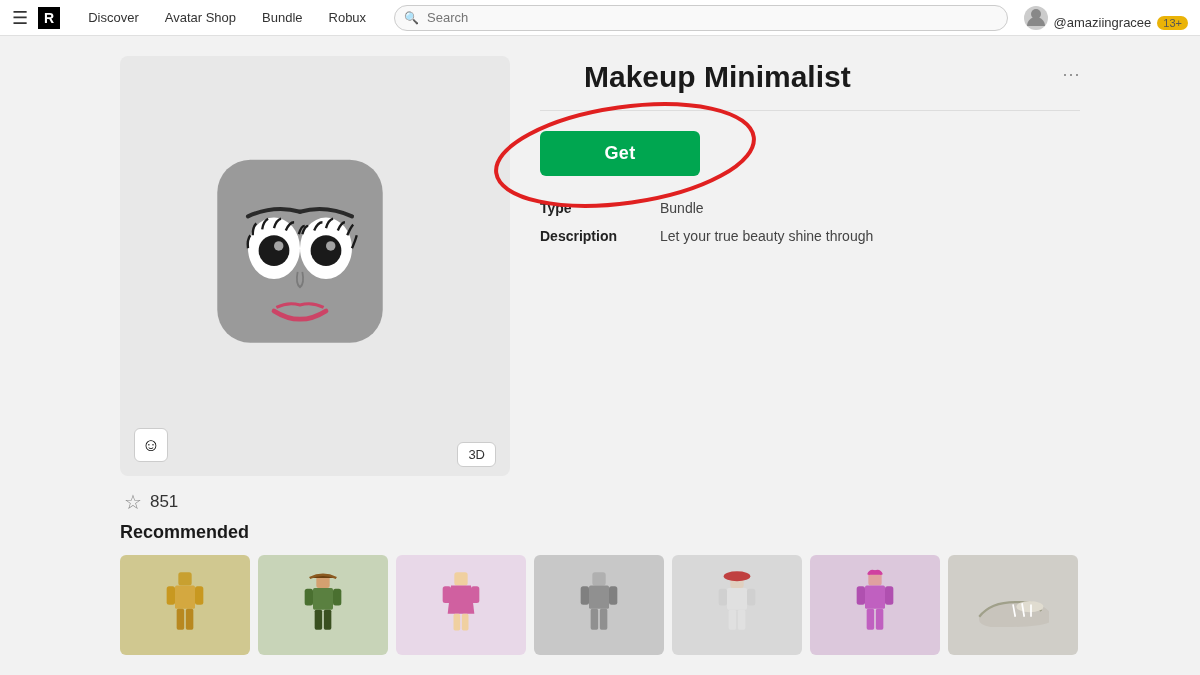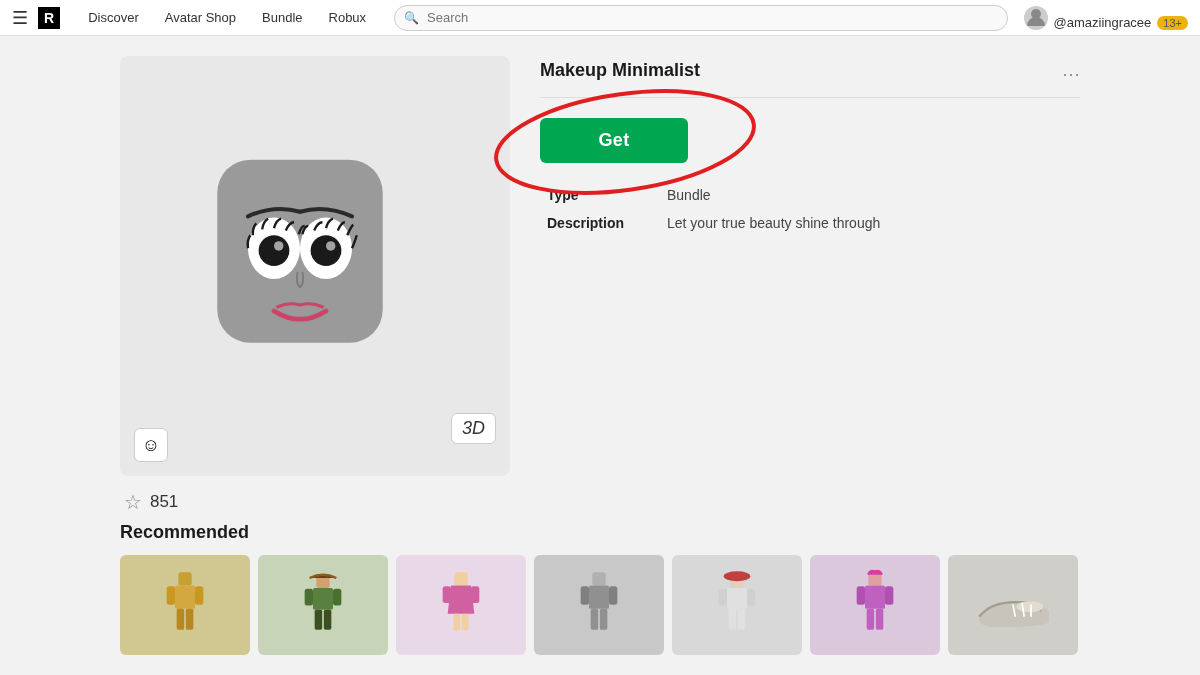--- a/index.html
+++ b/index.html
@@ -37,43 +37,43 @@
     .item-image-panel .face-img {
       width: 260px; height: 280px; display: flex; align-items: center; justify-content: center;
     }
     .avatar-btn {
       position: absolute; bottom: 14px; left: 14px;
       background: #fff; border: 1px solid #ccc; border-radius: 6px;
       width: 34px; height: 34px; display: flex; align-items: center; justify-content: center;
       cursor: pointer; font-size: 18px;
     }
     .view-3d-btn {
-      position: absolute; bottom: 32px; right: 14px;
+      position: absolute; bottom: 9px; right: 14px;
       background: #fff; border: 1px solid #ccc; border-radius: 6px;
-      padding: 4px 10px; font-size: 18px; cursor: pointer; color: #333; font-style: italic;
+      padding: 4px 10px; font-size: 13px; cursor: pointer; color: #333;
     }
     .rating-row { display: flex; align-items: center; gap: 8px; margin-top: 14px; width: 100%; padding-left: 4px; }
     .star-icon { font-size: 20px; color: #888; }
     .rating-count { font-size: 17px; color: #333; }
 
     
     .item-detail-panel { flex: 1; padding-top: 4px; }
-    .item-title { font-size: 18px; font-weight: 700; color: #1a1a1a; margin-bottom: 4px; }
+    .item-title { font-size: 30px; font-weight: 700; color: #1a1a1a; margin-bottom: 4px; margin-left: 44px; }
     .item-by { font-size: 14px; color: #555; margin-bottom: 16px; }
     .item-by span { color: #0066cc; cursor: pointer; }
     .more-options { float: right; font-size: 18px; color: #888; cursor: pointer; margin-top: 4px; }
     .divider { border: none; border-top: 1px solid #ddd; margin: 12px 0; }
     .get-btn {
       background: #00a650; color: #fff; border: none; border-radius: 6px;
       padding: 12px 0; font-size: 18px; font-weight: 600; cursor: pointer;
-      width: 148px; margin: 8px 0 16px 0; letter-spacing: 0.3px;
+      width: 160px; margin: 8px 0 16px 0; letter-spacing: 0.3px;
     }
     .item-meta { display: flex; flex-direction: column; gap: 12px; margin-top: 8px; }
     .meta-row { display: flex; gap: 0; }
-    .meta-label { font-size: 14px; font-weight: 700; color: #222; width: 120px; margin-left: 7px; }
+    .meta-label { font-size: 14px; font-weight: 700; color: #222; width: 120px; }
     .meta-value { font-size: 14px; color: #444; text-align: center; }
 
     
     .recommended-section { padding: 0 120px 20px; }
     .rec-title { font-size: 18px; font-weight: 700; color: #1a1a1a; margin-bottom: 12px; }
     .rec-grid { display: flex; gap: 8px; }
     .rec-item {
       width: 130px; height: 100px; background: #d8d8d8; border-radius: 6px;
       display: flex; align-items: center; justify-content: center; cursor: pointer;
       overflow: hidden; flex-shrink: 0;

